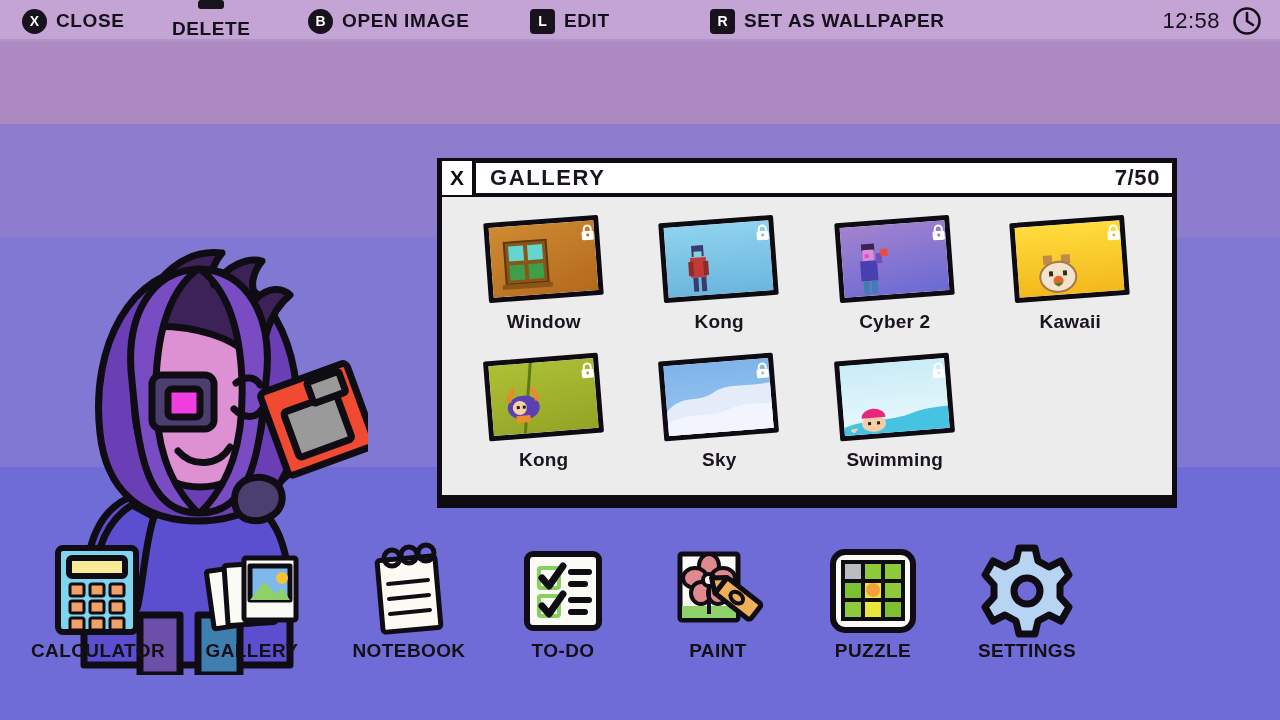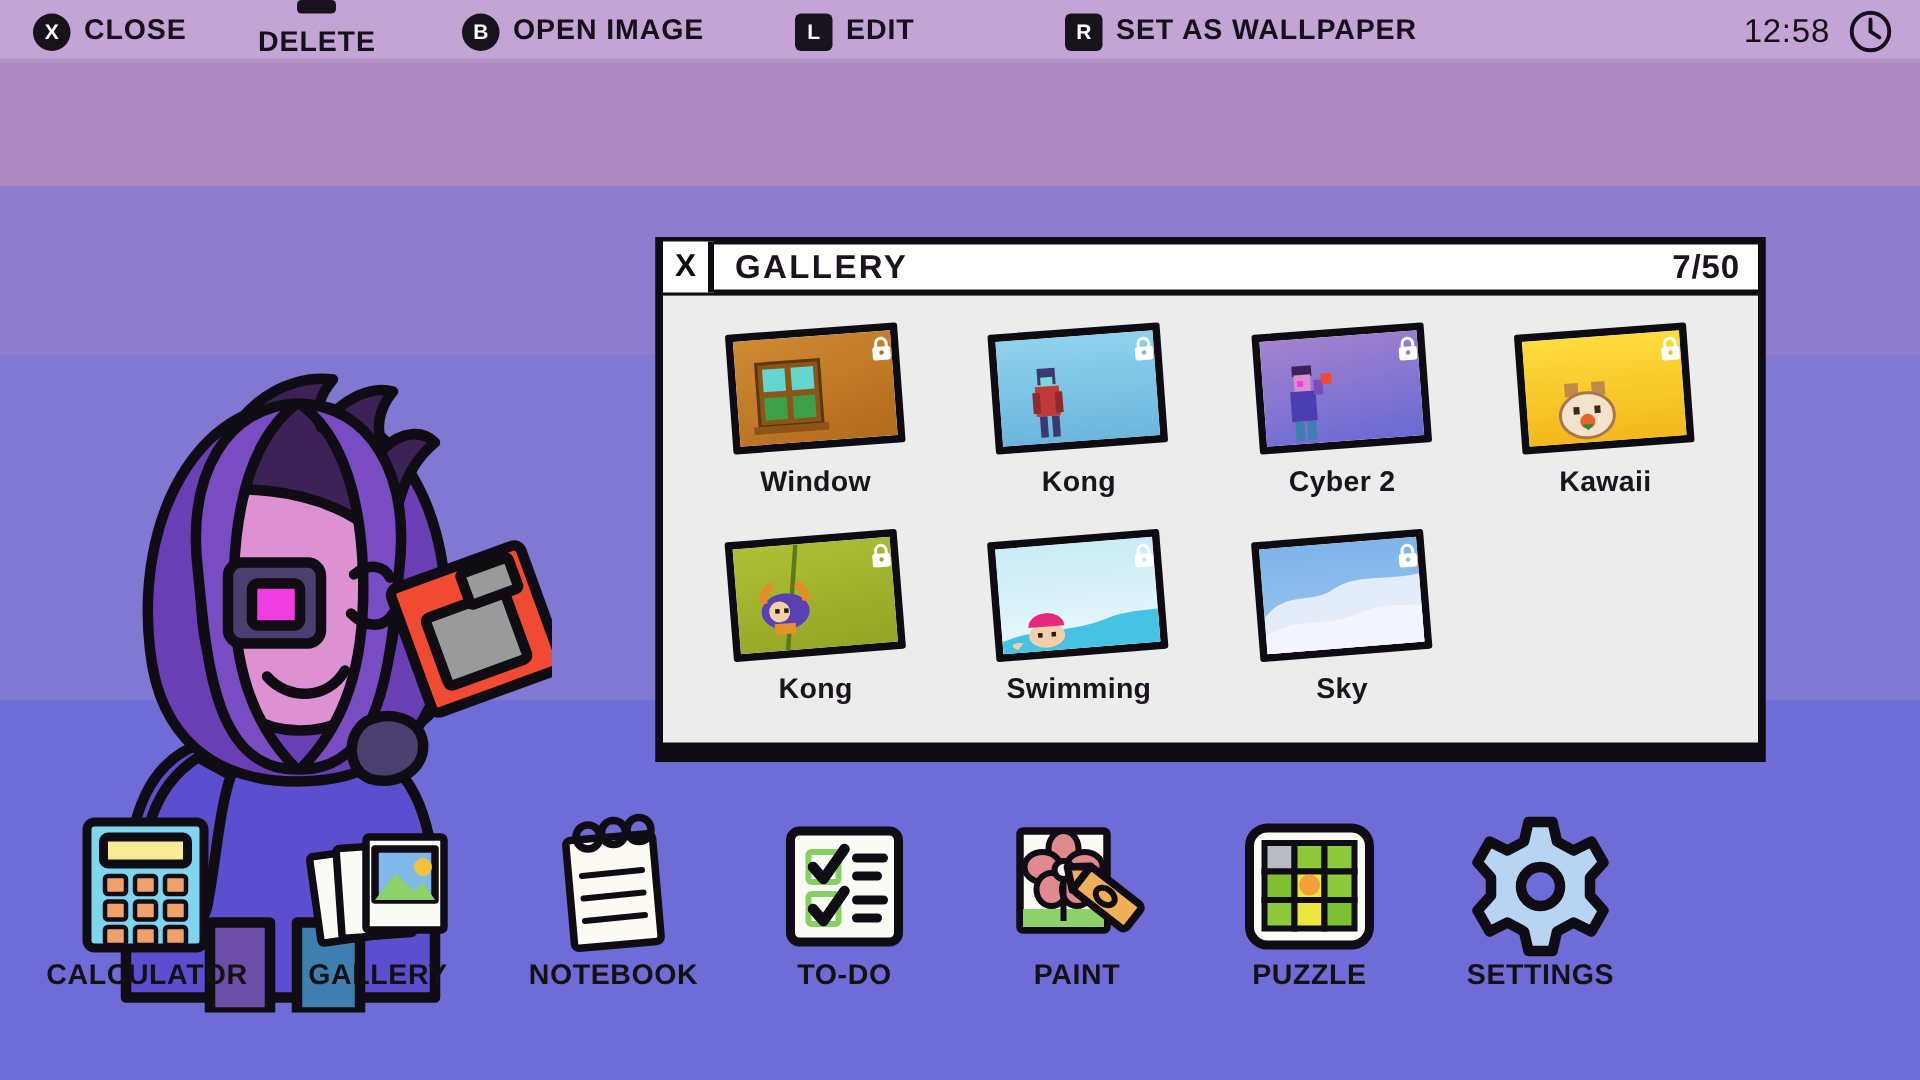--- a/index.html
+++ b/index.html
@@ -333,57 +333,57 @@
             <rect x="1.5" y="7" width="12" height="9" rx="1.6" fill="#fff"></rect>
             <circle cx="7.5" cy="11" r="1.5" fill="#9bac2a"></circle>
           </svg>
         </div>
         <div class="cell-label">Kong</div>
       </div>
 
       <div class="cell">
         <div class="thumb-wrap">
           <div class="thumb tilt-b">
+            <div class="t-inner" style="background:linear-gradient(180deg,#7fb4ea,#9cc6f0);">
+              <svg viewBox="0 0 115 80" width="115" height="80">
+                <path d="M0 46 C16 28 32 40 48 30 C66 20 88 30 115 22 L115 80 L0 80 Z" fill="#e4ecfa"></path>
+                <path d="M0 58 C22 46 40 56 62 48 C84 40 100 48 115 44 L115 80 L0 80 Z" fill="#f2f5fd"></path>
+              </svg>
+            </div>
+          </div>
+          <svg class="lock tilt-b" viewBox="0 0 15 17">
+            <path d="M4 7 V5 a3.5 3.5 0 0 1 7 0 V7" fill="none" stroke="#fff" stroke-width="2"></path>
+            <rect x="1.5" y="7" width="12" height="9" rx="1.6" fill="#fff"></rect>
+            <circle cx="7.5" cy="11" r="1.5" fill="#8cbcea"></circle>
+          </svg>
+        </div>
+        <div class="cell-label">Sky</div>
+      </div>
+
+      <div class="cell">
+        <div class="thumb-wrap">
+          <div class="thumb tilt-b">
             <div class="t-inner" style="background:linear-gradient(180deg,#c9ecf6,#eaf8fc);">
               <svg viewBox="0 0 115 80" width="115" height="80">
                 <path d="M0 62 C24 54 44 60 70 52 C88 46 104 50 115 46 L115 80 L0 80 Z" fill="#46c2e2"></path>
                 <ellipse cx="30" cy="60" rx="12" ry="8" fill="#f2cfa8"></ellipse>
                 <path d="M18 54 a12 9 0 0 1 24 0 Z" fill="#e8257f"></path>
                 <rect x="24" y="58" width="3" height="3" fill="#2a1a10"></rect>
                 <rect x="33" y="58" width="3" height="3" fill="#2a1a10"></rect>
                 <path d="M14 64 C6 62 4 66 10 68" fill="#f2cfa8"></path>
               </svg>
             </div>
           </div>
           <svg class="lock tilt-b" viewBox="0 0 15 17">
             <path d="M4 7 V5 a3.5 3.5 0 0 1 7 0 V7" fill="none" stroke="#fff" stroke-width="2"></path>
             <rect x="1.5" y="7" width="12" height="9" rx="1.6" fill="#fff"></rect>
             <circle cx="7.5" cy="11" r="1.5" fill="#cfe9f2"></circle>
           </svg>
         </div>
         <div class="cell-label">Swimming</div>
-      </div>
-
-      <div class="cell">
-        <div class="thumb-wrap">
-          <div class="thumb tilt-b">
-            <div class="t-inner" style="background:linear-gradient(180deg,#7fb4ea,#9cc6f0);">
-              <svg viewBox="0 0 115 80" width="115" height="80">
-                <path d="M0 46 C16 28 32 40 48 30 C66 20 88 30 115 22 L115 80 L0 80 Z" fill="#e4ecfa"></path>
-                <path d="M0 58 C22 46 40 56 62 48 C84 40 100 48 115 44 L115 80 L0 80 Z" fill="#f2f5fd"></path>
-              </svg>
-            </div>
-          </div>
-          <svg class="lock tilt-b" viewBox="0 0 15 17">
-            <path d="M4 7 V5 a3.5 3.5 0 0 1 7 0 V7" fill="none" stroke="#fff" stroke-width="2"></path>
-            <rect x="1.5" y="7" width="12" height="9" rx="1.6" fill="#fff"></rect>
-            <circle cx="7.5" cy="11" r="1.5" fill="#8cbcea"></circle>
-          </svg>
-        </div>
-        <div class="cell-label">Sky</div>
       </div>
 
       <div class="cell"></div>
     </div>
   </div>
 </div>
 
 <div id="dock">
 
   <div class="dock-item" id="dk0">

